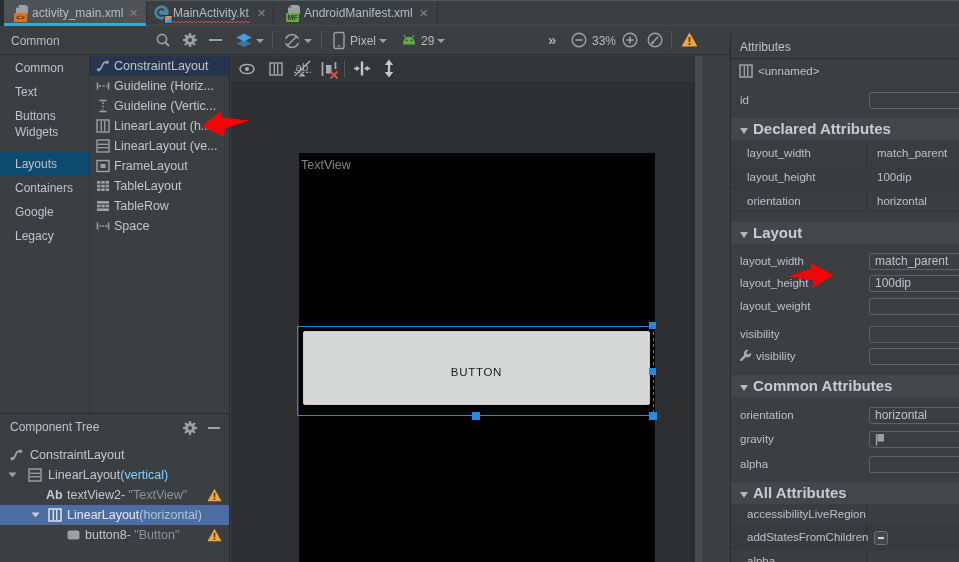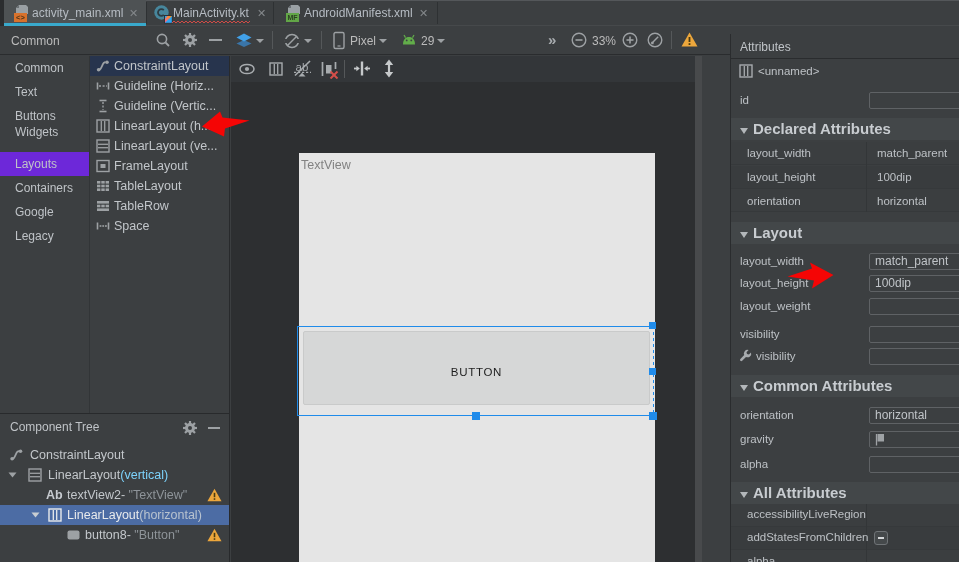--- a/index.html
+++ b/index.html
@@ -17,37 +17,37 @@
 
   
   #toolbar { position:absolute; left:0; top:26px; width:959px; height:29px; background:#3c3f41; border-bottom:1px solid #2a2c2e; }
   .tsep { position:absolute; top:5px; width:1px; height:18px; background:#55585a; }
   .tbtext { position:absolute; font-size:12px; color:#bbbbbb; }
 
   
   #leftpanel { position:absolute; left:0; top:56px; width:230px; height:506px; background:#3c3f41; border-right:1px solid #282a2c; }
   #cats { position:absolute; left:0; top:0; width:90px; height:357px; border-right:1px solid #323537; }
   .cat { position:absolute; left:0; width:89px; height:24px; line-height:24px; padding-left:15px; font-size:12px; color:#bfc3c7; }
-  .cat.sel { background:#6d28d9; }
+  .cat.sel { background:#0c4a6e; }
   .pitem { position:absolute; left:90px; width:139px; height:20px; line-height:20px; font-size:12.5px; color:#c2c6ca; }
   .pitem.sel { background:#27344d; }
   .pitem .picon { position:absolute; left:6px; top:3px; width:14px; height:14px; }
   .pitem .ptxt { position:absolute; left:24px; top:0; }
 
   
   #treediv { position:absolute; left:0; top:357px; width:229px; height:1px; background:#282a2c; }
   #treehdr { position:absolute; left:0; top:358px; width:229px; height:28px; background:#3c3f41; }
   #tree { position:absolute; left:0; top:386px; width:229px; height:120px; background:#3c3f41; }
   .trow { position:absolute; left:0; width:229px; height:20px; line-height:20px; font-size:12.5px; color:#c3c7cb; }
   .trow.sel { background:#4c6ca4; }
 
   
   #canvas { position:absolute; left:231px; top:56px; width:464px; height:506px; background:#2d2f31; }
   #ctoolbar { position:absolute; left:0; top:0; width:464px; height:26px; background:#333639; }
-  #screen { position:absolute; left:68px; top:97px; width:356px; height:409px; background:#e5e5e5; }
+  #screen { position:absolute; left:68px; top:97px; width:356px; height:409px; background:#000000; }
   #vscroll { position:absolute; left:695px; top:56px; width:7px; height:506px; background:#484a4c; }
 
   
   #rightpanel { position:absolute; left:702px; top:34px; width:257px; height:535px; background:#3c3f41; border-left:1px solid #2a2c2e; overflow:hidden;margin-left:28px; }
   #attrhdr { position:absolute; left:0; top:0; width:256px; height:25px; border-bottom:1px solid #2a2c2e; }
   .sechdr { position:absolute; left:0; width:256px; height:22px; background:#434749; color:#c8ccd0; font-weight:bold; font-size:15px; line-height:22px; }
   .sechdr .tri { display:inline-block; width:0; height:0; border-left:4px solid transparent; border-right:4px solid transparent; border-top:6px solid #b3b7ba; margin:0 5px 0 9px; }
   .alabel { position:absolute; font-size:11.5px; color:#bdc1c5; }
   .avalue { position:absolute; font-size:11.5px; color:#bdc1c5; left:146px; }
   .afield { position:absolute; left:138px; width:124px; height:17px; border:1px solid #5f6265; border-radius:2px; background:#3c3f41; font-size:12px; color:#c0c4c8; line-height:15px; padding-left:5px; }

